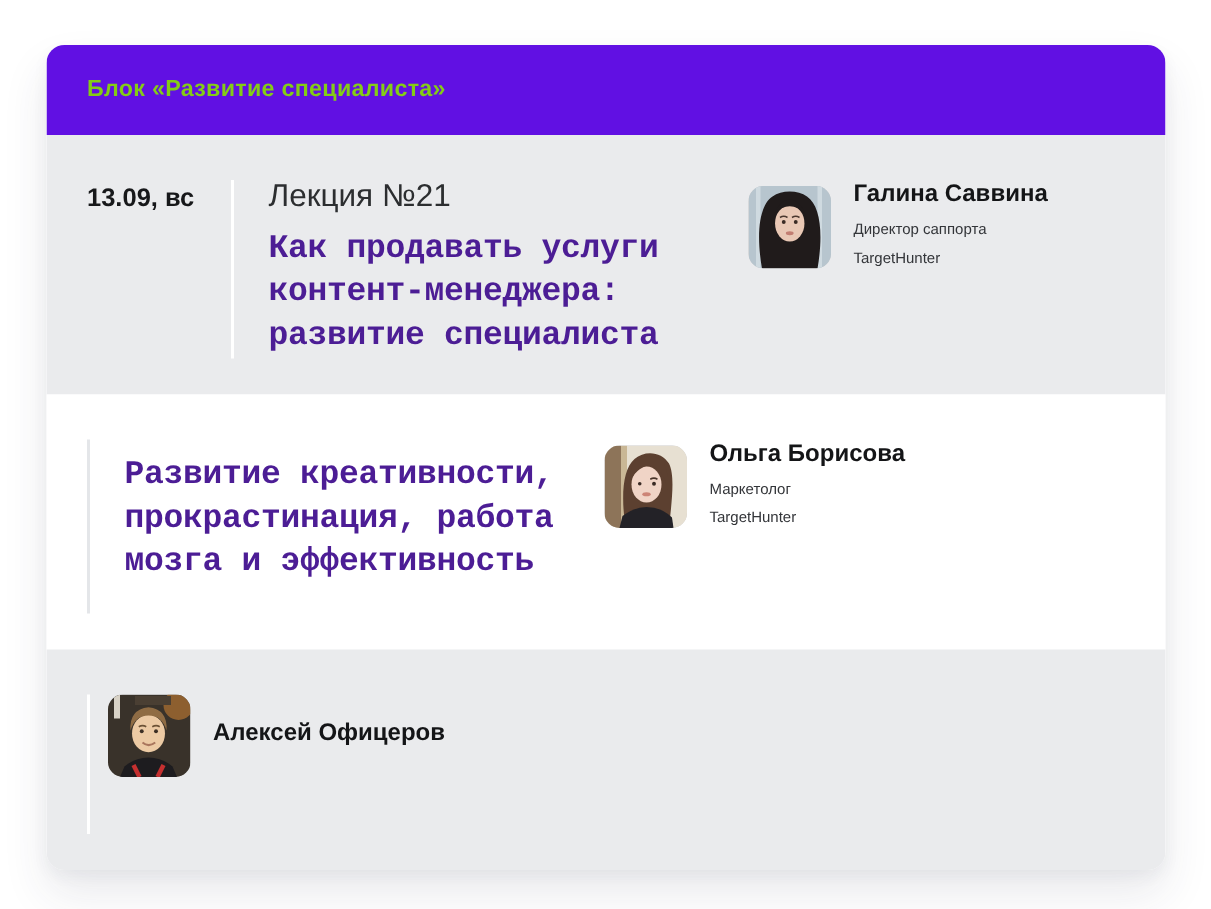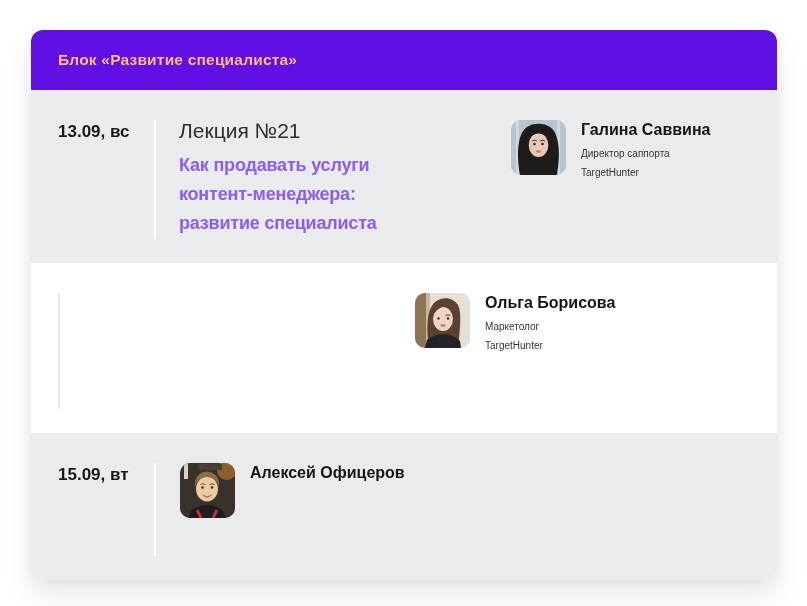--- a/index.html
+++ b/index.html
@@ -14,43 +14,43 @@
   .card {
     position:absolute; left:31px; top:30px; width:746px;
     border-radius:12px; overflow:hidden; background:#ffffff;
     box-shadow:0 16px 30px rgba(45,50,80,.10), 0 4px 10px rgba(45,50,80,.05);
   }
   .card-header {
     height:60px; background:var(--header-bg,#6110E3);
     display:flex; align-items:center; padding:0 27px;
   }
   .card-header h1 {
-    margin:0; color:#fdba74; font-size:15.5px; font-weight:700; letter-spacing:.2px;
+    margin:0; color:#84cc16; font-size:15.5px; font-weight:700; letter-spacing:.2px;
   }
   .row {
     display:flex; align-items:flex-start;
     padding:30px 27px 24px 27px; background:#ffffff;
   }
   .row.alt { background:var(--row-alt-bg,#EAEBED); }
   .row.r0 { min-height:173px; }
   .row.r1 { min-height:170px; }
   .row.r2 { min-height:147px; }
   .col-date {
     width:96px; flex:none; padding-top:2px;
     font-weight:700; font-size:17px; color:#17181a; white-space:nowrap;
   }
   .divider { width:2px; flex:none; align-self:stretch; background:#e4e6e9; }
   .row.alt .divider { background:#ffffff; }
   .col-main { margin-left:23px; width:308px; flex:none; }
   .lecture-label { font-size:21px; line-height:22px; color:#2c2e30; }
   .lecture-title {
-    margin:9px 0 0 0; font-size:18px; line-height:29px; font-weight:700;
-    color:#8b5cf6; letter-spacing:-.2px; white-space:pre-line;
+    margin:9px 0 0 0; font-size:22px; line-height:29px; font-weight:700;
+    color:#4c1d95; letter-spacing:-.2px; white-space:pre-line;font-family:Liberation Mono, monospace;
   }
-  .col-speaker { margin-left:24px; flex:1; display:flex; align-items:flex-start; }
+  .col-speaker { margin-left:12px; flex:1; display:flex; align-items:center; }
   .avatar {
     width:55px; height:55px; border-radius:10px; overflow:hidden;
     flex:none; margin-right:15px; background:#ccc;
   }
   .avatar svg { display:block; width:55px; height:55px; }
   .speaker-info { padding-top:1px; }
   .speaker-name { font-size:16px; font-weight:700; color:#141517; margin-bottom:5px; white-space:nowrap; }
   .speaker-role { font-size:10px; line-height:19px; color:#333539; white-space:pre-line; }
 </style>
 </head>
@@ -91,20 +91,23 @@
         <div class="speaker-name">Галина Саввина</div>
         <div class="speaker-role">Директор саппорта
 TargetHunter</div>
       </div>
     </div>
   </section>
 
   <section class="row r1">
     <div class="divider"></div>
     <div class="col-main">
+      <h2 class="lecture-title">Развитие креативности,
+прокрастинация, работа
+мозга и эффективность</h2>
     </div>
     <div class="col-speaker">
       <div class="avatar">
         <svg viewBox="0 0 55 55" xmlns="http://www.w3.org/2000/svg" aria-hidden="true">
           <rect width="55" height="55" fill="#e7e0d2"></rect>
           <rect width="11" height="55" fill="#8d7459"></rect>
           <rect x="11" width="4" height="55" fill="#c9b795"></rect>
           <path d="M14 55 C11 34 12 16 20 9 C27 3 38 4 43 12 C47 20 45 36 43 55 Z" fill="#5c4030"></path>
           <ellipse cx="28" cy="26" rx="10" ry="12" fill="#f0d4c6"></ellipse>
           <path d="M17 25 Q16 8 29 7 Q41 7 42 21 L42 30 Q40 16 30 13 Q20 15.5 17 25 Z" fill="#5c4030"></path>
@@ -117,21 +120,20 @@
       </div>
       <div class="speaker-info">
         <div class="speaker-name">Ольга Борисова</div>
         <div class="speaker-role">Маркетолог
 TargetHunter</div>
       </div>
     </div>
   </section>
 
   <section class="row alt r2">
-    <div class="col-date">15.09, вт</div>
     <div class="divider"></div>
     <div class="col-speaker">
       <div class="avatar">
         <svg viewBox="0 0 55 55" xmlns="http://www.w3.org/2000/svg" aria-hidden="true">
           <rect width="55" height="55" fill="#39322a"></rect>
           <circle cx="47" cy="7" r="10" fill="#a96f31" opacity="0.75"></circle>
           <rect x="4" width="4" height="16" fill="#d8d2c6"></rect>
           <rect x="18" y="1" width="24" height="6" fill="#4a3f33"></rect>
           <ellipse cx="27" cy="26" rx="11" ry="12.5" fill="#eccaa4"></ellipse>
           <path d="M15 24 Q14 10 27 8.5 Q40 10 39 24 Q36 14 27 14 Q18 14 15 24 Z" fill="#8f6c44"></path>

